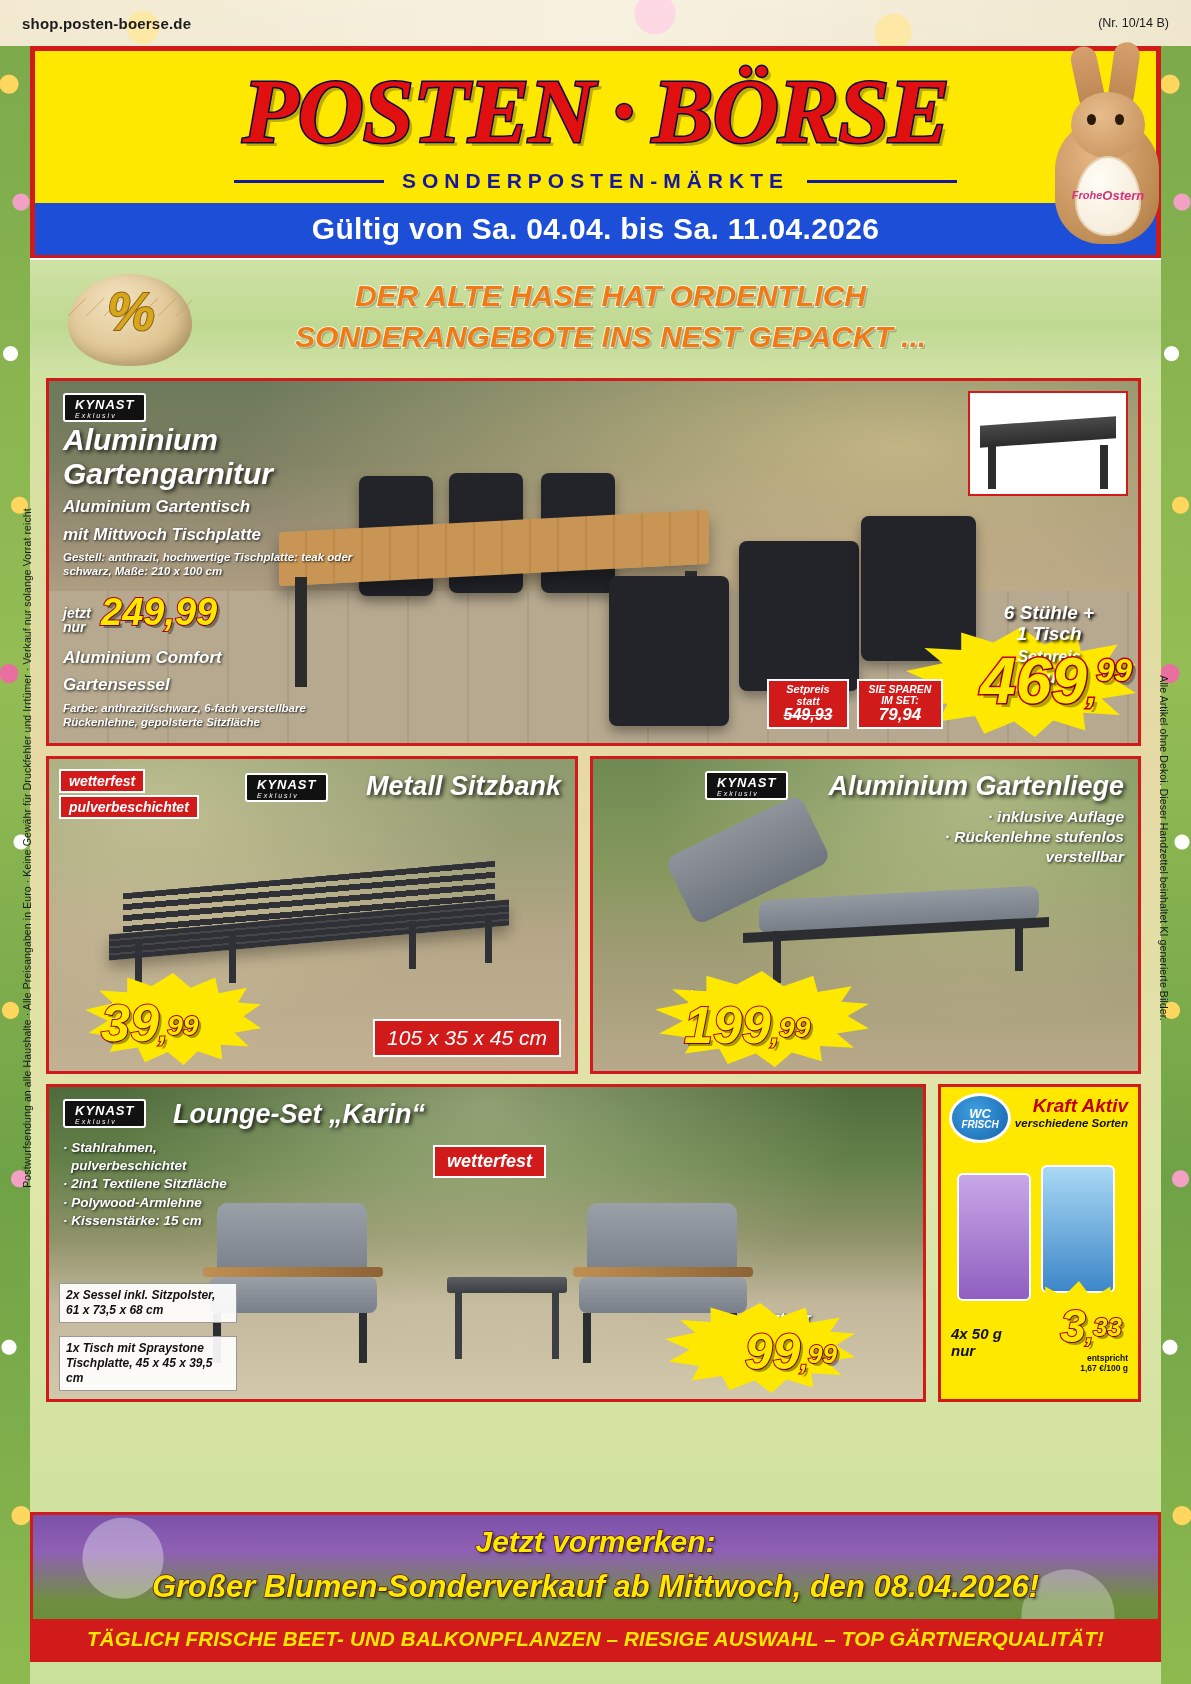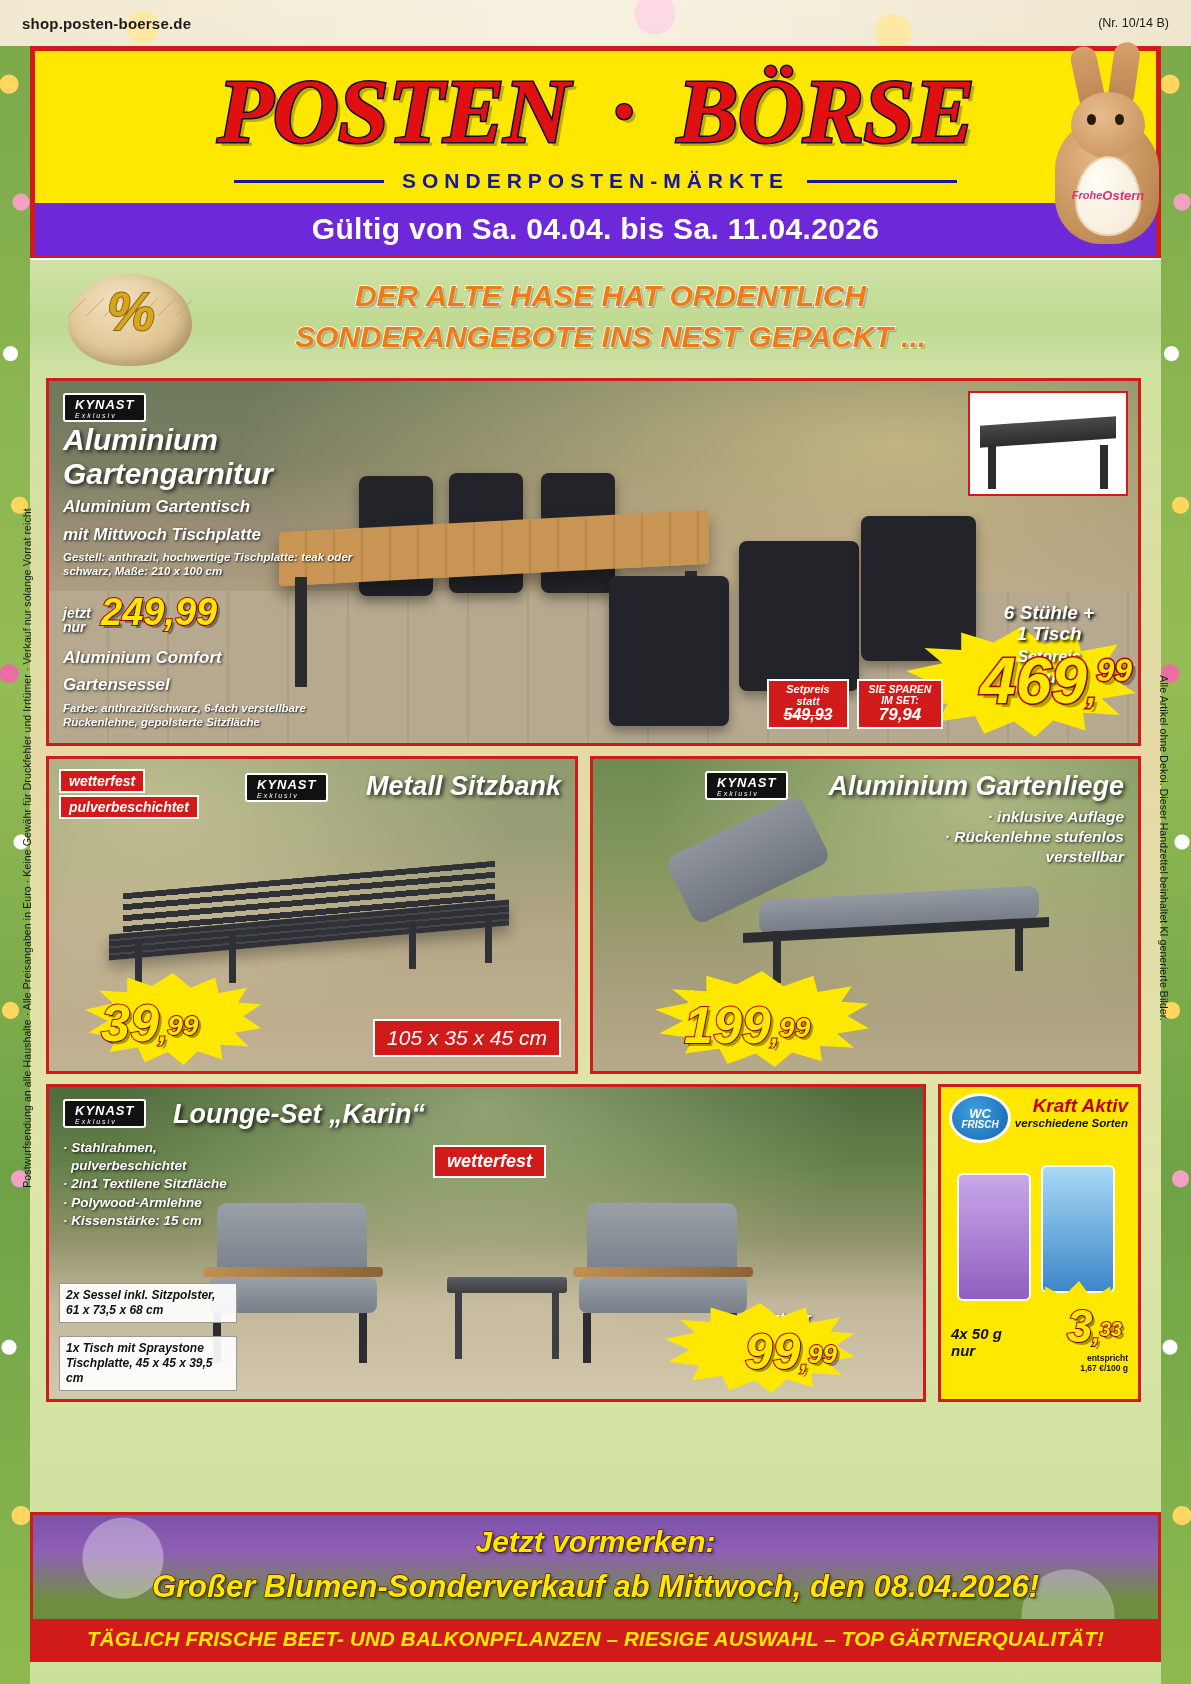--- a/index.html
+++ b/index.html
@@ -75,21 +75,21 @@
 
   
   .masthead {
     position: absolute; left: 30px; right: 30px; top: 46px; height: 214px;
     background: #ffe800;
     border: 5px solid #d11b1b;
     overflow: hidden;
   }
   .logo-wrap {
     position: absolute; left: 0; right: 0; top: 6px; height: 110px;
-    display: flex; align-items: center; justify-content: center; gap: 25px;
+    display: flex; align-items: center; justify-content: center;
   }
   .logo {
     font-family: "Liberation Serif", serif;
     font-style: italic; font-weight: bold;
     font-size: 92px; line-height: .95;
     color: #e01010;
     letter-spacing: -1px;
     -webkit-text-stroke: 3px #0b0b55;
     paint-order: stroke fill;
     text-shadow: 4px 4px 0 rgba(0,0,0,.25);
@@ -99,21 +99,21 @@
     position: absolute; top: 118px; left: 0; right: 0;
     display: flex; align-items: center; justify-content: center; gap: 18px;
   }
   .sub-line .rule { width: 150px; height: 3px; background: #15179c; }
   .sub-line .txt {
     font-size: 21px; font-weight: bold; color: #15179c;
     letter-spacing: 6px; white-space: nowrap;
   }
   .valid-bar {
     position: absolute; left: 0; right: 0; bottom: 0; height: 52px;
-    background: #6d28d9;
+    background: #1d4ed8;
     display: flex; align-items: center; justify-content: center;
   }
   .valid-bar span {
     color: #fff; font-weight: bold; font-size: 30px; letter-spacing: .3px;
   }
   
   .bunny {
     position: absolute; right: 8px; top: 60px; width: 150px; height: 210px;
     z-index: 5;
   }
@@ -742,21 +742,21 @@
       <div class="wc-pack p1"></div>
       <div class="wc-pack p2"></div>
 
       <div class="wc-amount">
         <div>4x 50 g</div>
         <div>nur</div>
       </div>
 
       <div class="starburst" style="right:-6px;bottom:8px;width:130px;height:110px;"></div>
       <div style="position:absolute;right:16px;bottom:46px;z-index:3;" class="price-yellow">
-        <span style="font-size:46px;">3</span><span style="font-size:26px;">,</span><span style="font-size:20px;vertical-align:super;">33</span>
+        <span style="font-size:46px;">3</span><span style="font-size:26px;">,</span><span style="font-size:26px;vertical-align:super;">33</span>
       </div>
       <div style="position:absolute;right:10px;bottom:26px;z-index:4;font-size:8.5px;font-weight:bold;color:#111;text-align:right;line-height:1.2;">
         <div>entspricht</div>
         <div>1,67 €/100 g</div>
       </div>
     </div>
 
   </div>
 
   <div class="bottom">

